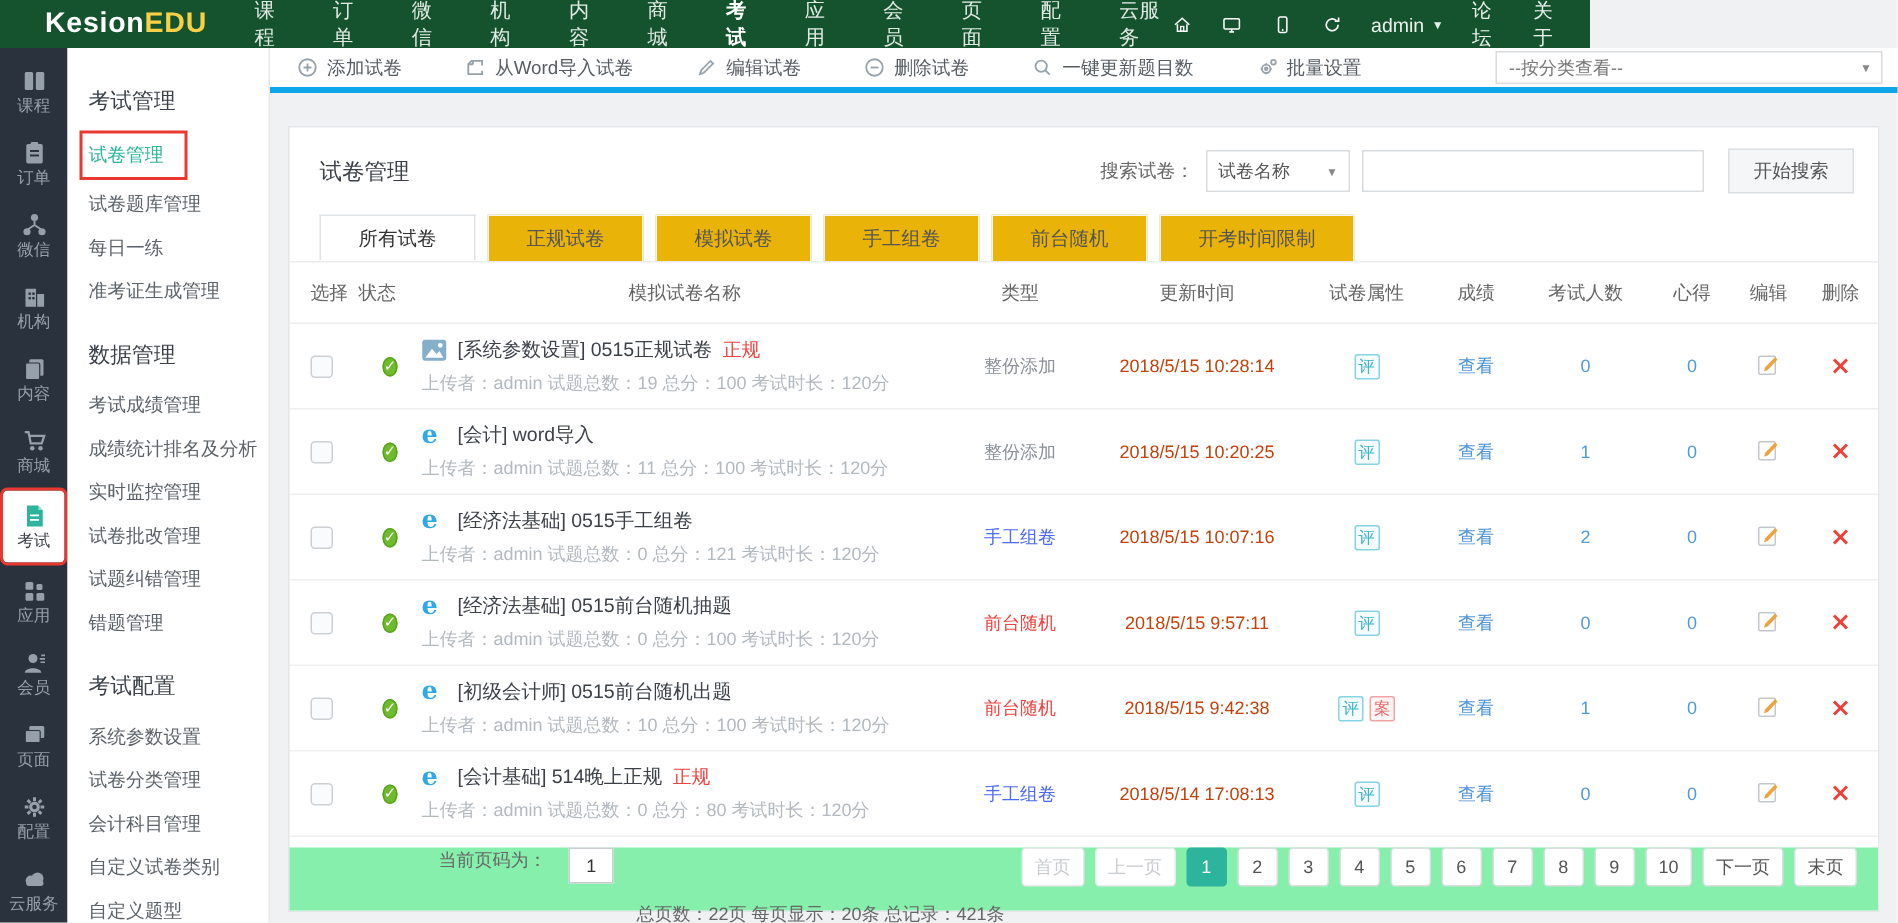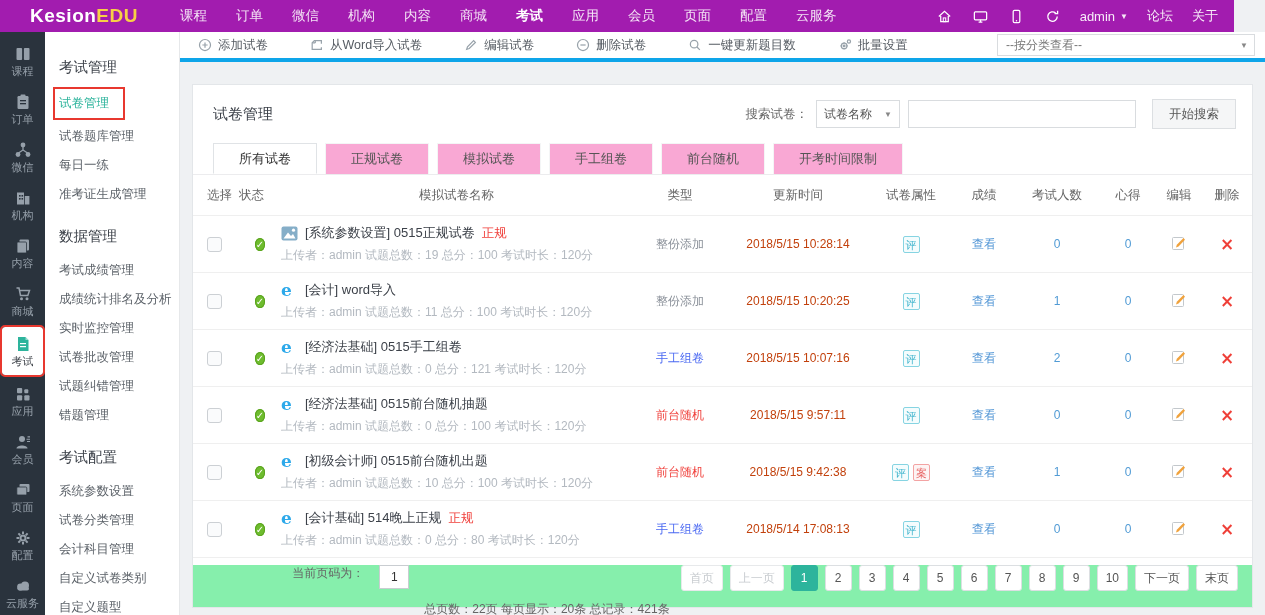--- a/index.html
+++ b/index.html
@@ -1,20 +1,20 @@
 <!DOCTYPE html>
 <html><head>
 <meta charset="utf-8">
 <style>
   * { margin:0; padding:0; box-sizing:border-box; }
   html,body { width:1265px; height:615px; overflow:hidden; }
   body { font-family:"Liberation Sans","DejaVu Sans",sans-serif; font-size:12px; color:#555; background:#eff1f3; }
 
   
-  .topbar { position:absolute; left:0; top:0; width:1234px; height:32px; background:#a21caf; display:flex; align-items:center; z-index:30; }
+  .topbar { position:absolute; left:0; top:0; width:1060px; height:32px; background:#14532d; display:flex; align-items:center; z-index:30; }
   .logo { width:180px; padding-left:30px; font-size:19px; font-weight:bold; color:#fff; letter-spacing:.5px; }
   .logo .edu { color:#f7d046; }
   .topnav { display:flex; align-items:center; gap:29px; }
   .topnav .tnav { color:rgba(255,255,255,.88); font-size:13.5px; cursor:pointer; }
   .topnav .tnav.active { color:#fff; font-weight:bold; }
   .topbar-right { margin-left:auto; display:flex; align-items:center; gap:19px; padding-right:16px; color:rgba(255,255,255,.92); font-size:13px; }
   .tb-ic { width:17px; height:17px; display:inline-flex; }
   .tb-ic svg { width:100%; height:100%; }
   .admin-wrap { display:flex; align-items:center; gap:5px; cursor:pointer; }
   .caret { font-size:8px; color:rgba(255,255,255,.9); }
@@ -45,27 +45,27 @@
   .tool svg { width:14px; height:14px; stroke:#98a2aa; fill:none; stroke-width:1.4; }
   .cat-select { margin-left:auto; margin-right:10px; width:258px; height:22px; border:1px solid #d9dcdf; background:#fff; display:flex; align-items:center; justify-content:space-between; padding:0 6px 0 8px; color:#777; cursor:pointer; }
   .cat-select .caret2 { font-size:8px; color:#888; }
 
   .panel { position:absolute; left:12px; right:12px; top:52px; bottom:7px; background:#fff; border:1px solid #e3e6e9; }
 
   .panel-head { display:flex; align-items:center; padding:14px 16px 10px 20px; }
   .panel-title { font-size:15px; color:#3c4149; }
   .search-zone { margin-left:auto; display:flex; align-items:center; gap:8px; }
   .search-label { color:#666; font-size:12.5px; }
-  .mini-select { width:84px; height:28px; border:1px solid #d9dcdf; display:flex; align-items:center; justify-content:space-between; padding:0 7px; color:#555; cursor:pointer; }
+  .mini-select { width:96px; height:28px; border:1px solid #d9dcdf; display:flex; align-items:center; justify-content:space-between; padding:0 7px; color:#555; cursor:pointer; }
   .mini-select .caret2 { font-size:8px; color:#888; }
   .search-input { width:228px; height:28px; border:1px solid #d9dcdf; padding:0 8px; font-size:12px; color:#333; outline:none; }
   .search-btn { width:84px; height:30px; background:#f5f6f7; border:1px solid #dcdfe2; color:#555; font-size:12.5px; cursor:pointer; margin-left:8px; }
 
   .tabs { display:flex; gap:8px; padding:4px 0 0 20px; border-bottom:1px solid #ececee; }
-  .tab { height:31px; line-height:30px; padding:0 25px; background:#f9a8d4; color:#555; font-size:13px; cursor:pointer; border:1px solid #f4f5f6; border-bottom:none; }
+  .tab { height:31px; line-height:30px; padding:0 25px; background:#eab308; color:#555; font-size:13px; cursor:pointer; border:1px solid #f4f5f6; border-bottom:none; }
   .tab.active { background:#fff; border:1px solid #e0e3e6; border-bottom:1px solid #fff; margin-bottom:-1px; color:#333; }
 
   .grid { display:grid; grid-template-columns:46px 42px 1fr 96px 140px 86px 60px 86px 56px 46px 50px; align-items:center; }
   .thead { height:40px; color:#666; font-size:12.5px; }
   .thead > div { text-align:center; }
   .thead .h-sel { text-align:left; padding-left:14px; }
   .thead .h-name { text-align:center; }
   .trow { min-height:55px; border-top:1px solid #efefef; }
   .c { text-align:center; }
   .cb { width:15px; height:15px; border:1px solid #ccd0d4; border-radius:3px; background:#fafbfc; margin-left:14px; cursor:pointer; }

